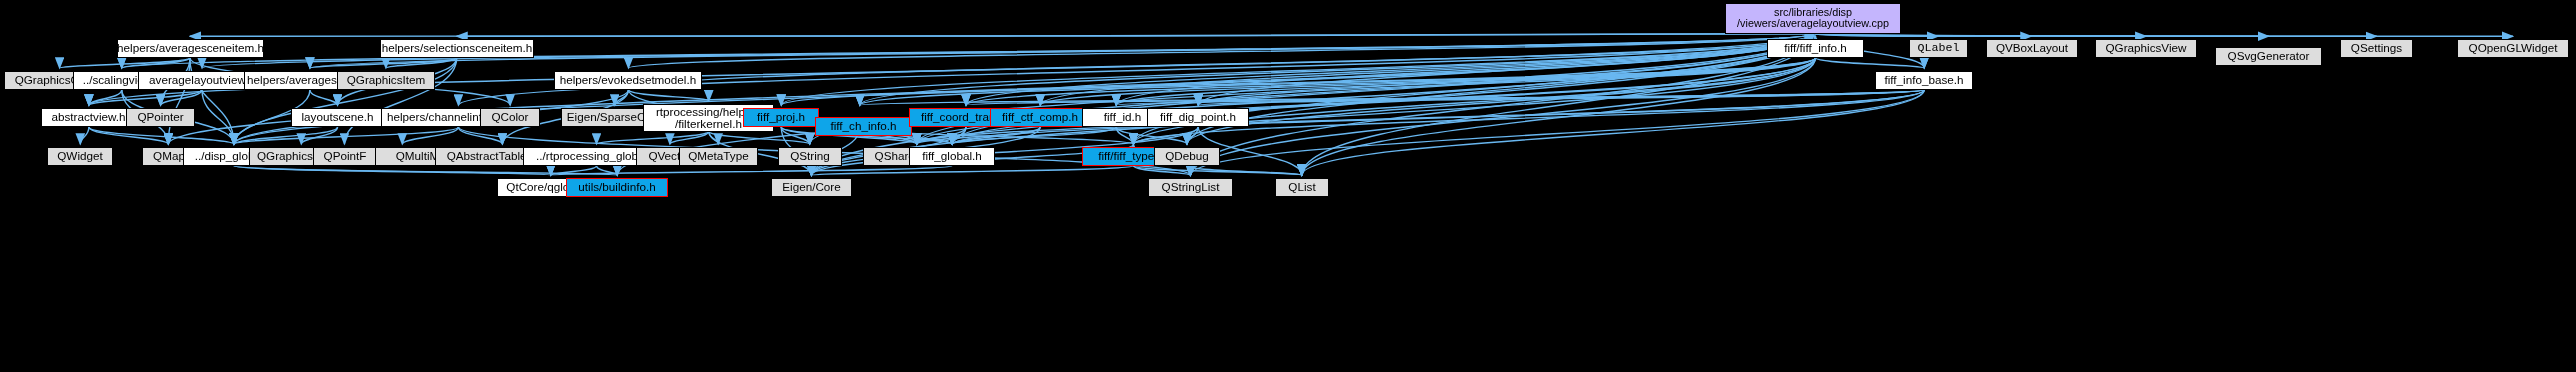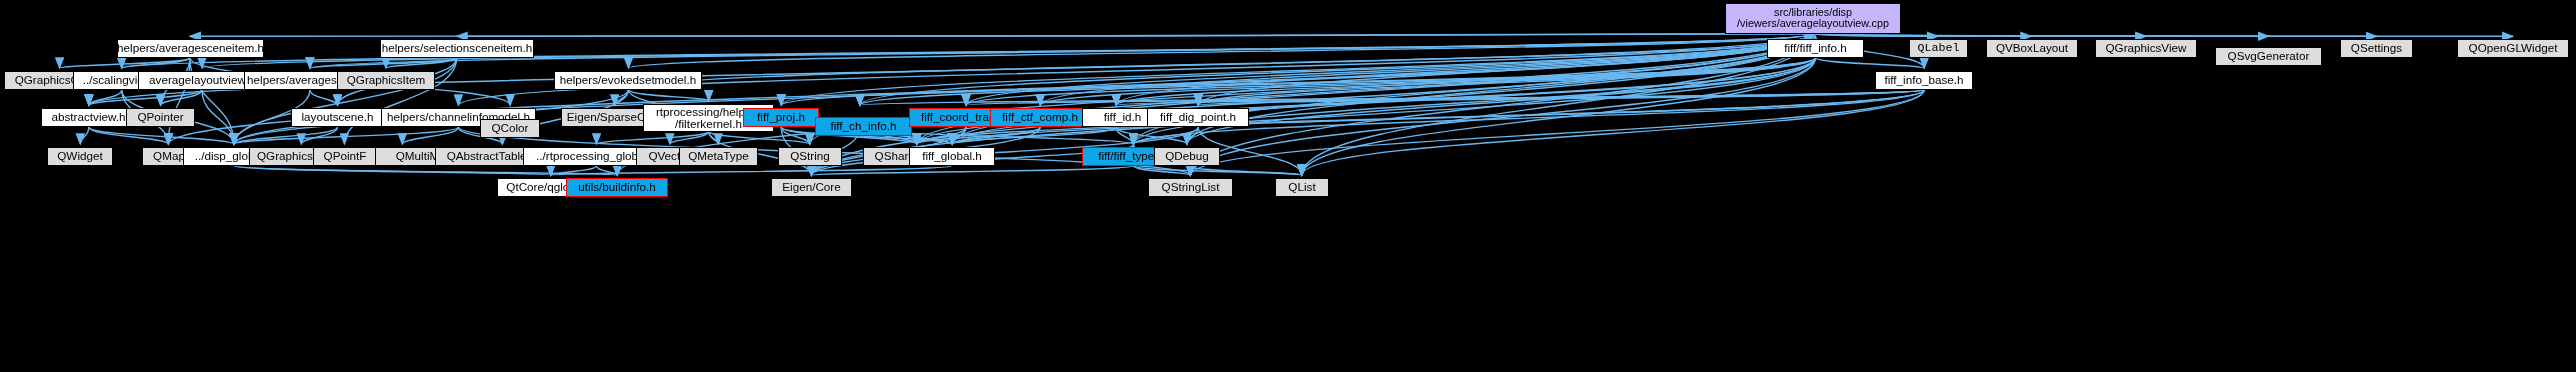--- a/index.html
+++ b/index.html
@@ -168,21 +168,21 @@
       <div class="node n-hdr" style="left: 73px; top: 71px; width: 98px; height: 19px;">../scalingview.h</div>
       <div class="node n-hdr" style="left: 138px; top: 71px; width: 128px; height: 19px;">averagelayoutview.h</div>
       <div class="node n-hdr" style="left: 244px; top: 71px; width: 131px; height: 19px;">helpers/averagescene.h</div>
       <div class="node n-sys" style="left: 337px; top: 71px; width: 98px; height: 19px;">QGraphicsItem</div>
       <div class="node n-hdr" style="left: 554px; top: 71px; width: 148px; height: 19px;">helpers/evokedsetmodel.h</div>
       <div class="node n-hdr" style="left: 1875px; top: 71px; width: 98px; height: 19px;">fiff_info_base.h</div>
       <div class="node n-hdr" style="left: 41px; top: 108px; width: 95px; height: 19px;">abstractview.h</div>
       <div class="node n-sys" style="left: 126px; top: 108px; width: 69px; height: 19px;">QPointer</div>
       <div class="node n-hdr" style="left: 291px; top: 108px; width: 93px; height: 19px;">layoutscene.h</div>
       <div class="node n-hdr" style="left: 381px; top: 108px; width: 155px; height: 19px;">helpers/channelinfomodel.h</div>
-      <div class="node n-sys" style="left: 480px; top: 108px; width: 60px; height: 19px; margin-top: 11px;">QColor</div>
+      <div class="node n-sys" style="left: 480px; top: 108px; width: 60px; height: 19px;">QColor</div>
       <div class="node n-sys" style="left: 561px; top: 108px; width: 107px; height: 19px;">Eigen/SparseCore</div>
       <div class="node n-hdr" style="left: 643px; top: 104px; width: 131px; height: 28px;">rtprocessing/helpers
 /filterkernel.h</div>
       <div class="node n-red" style="left: 743px; top: 108px; width: 76px; height: 19px;">fiff_proj.h</div>
       <div class="node n-red" style="left: 815px; top: 100px; width: 97px; height: 19px; margin-top: 17px;">fiff_ch_info.h</div>
       <div class="node n-red" style="left: 909px; top: 108px; width: 114px; height: 19px;">fiff_coord_trans.h</div>
       <div class="node n-red" style="left: 990px; top: 108px; width: 100px; height: 19px;">fiff_ctf_comp.h</div>
       <div class="node n-hdr" style="left: 1082px; top: 108px; width: 69px; height: 19px; padding-left: 12px;">fiff_id.h</div>
       <div class="node n-hdr" style="left: 1147px; top: 108px; width: 102px; height: 19px;">fiff_dig_point.h</div>
       <div class="node n-sys" style="left: 47px; top: 147px; width: 66px; height: 19px;">QWidget</div>

